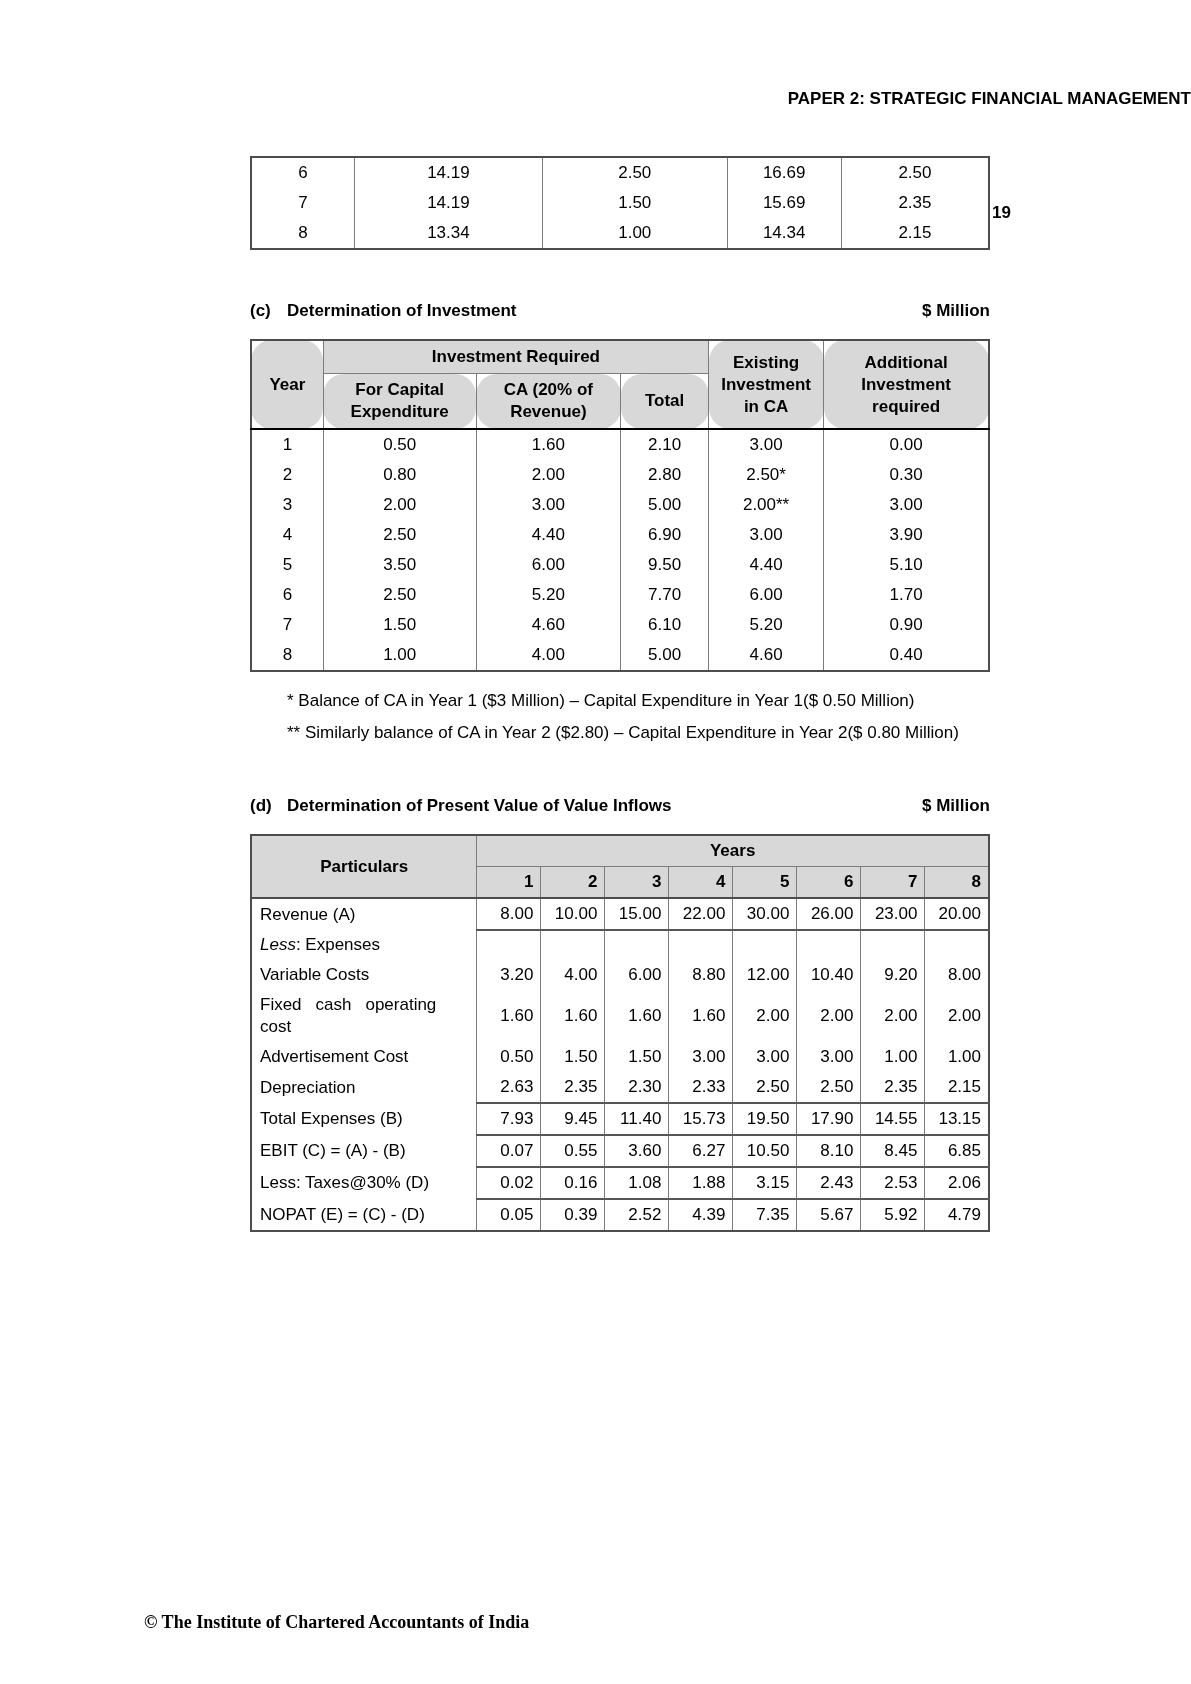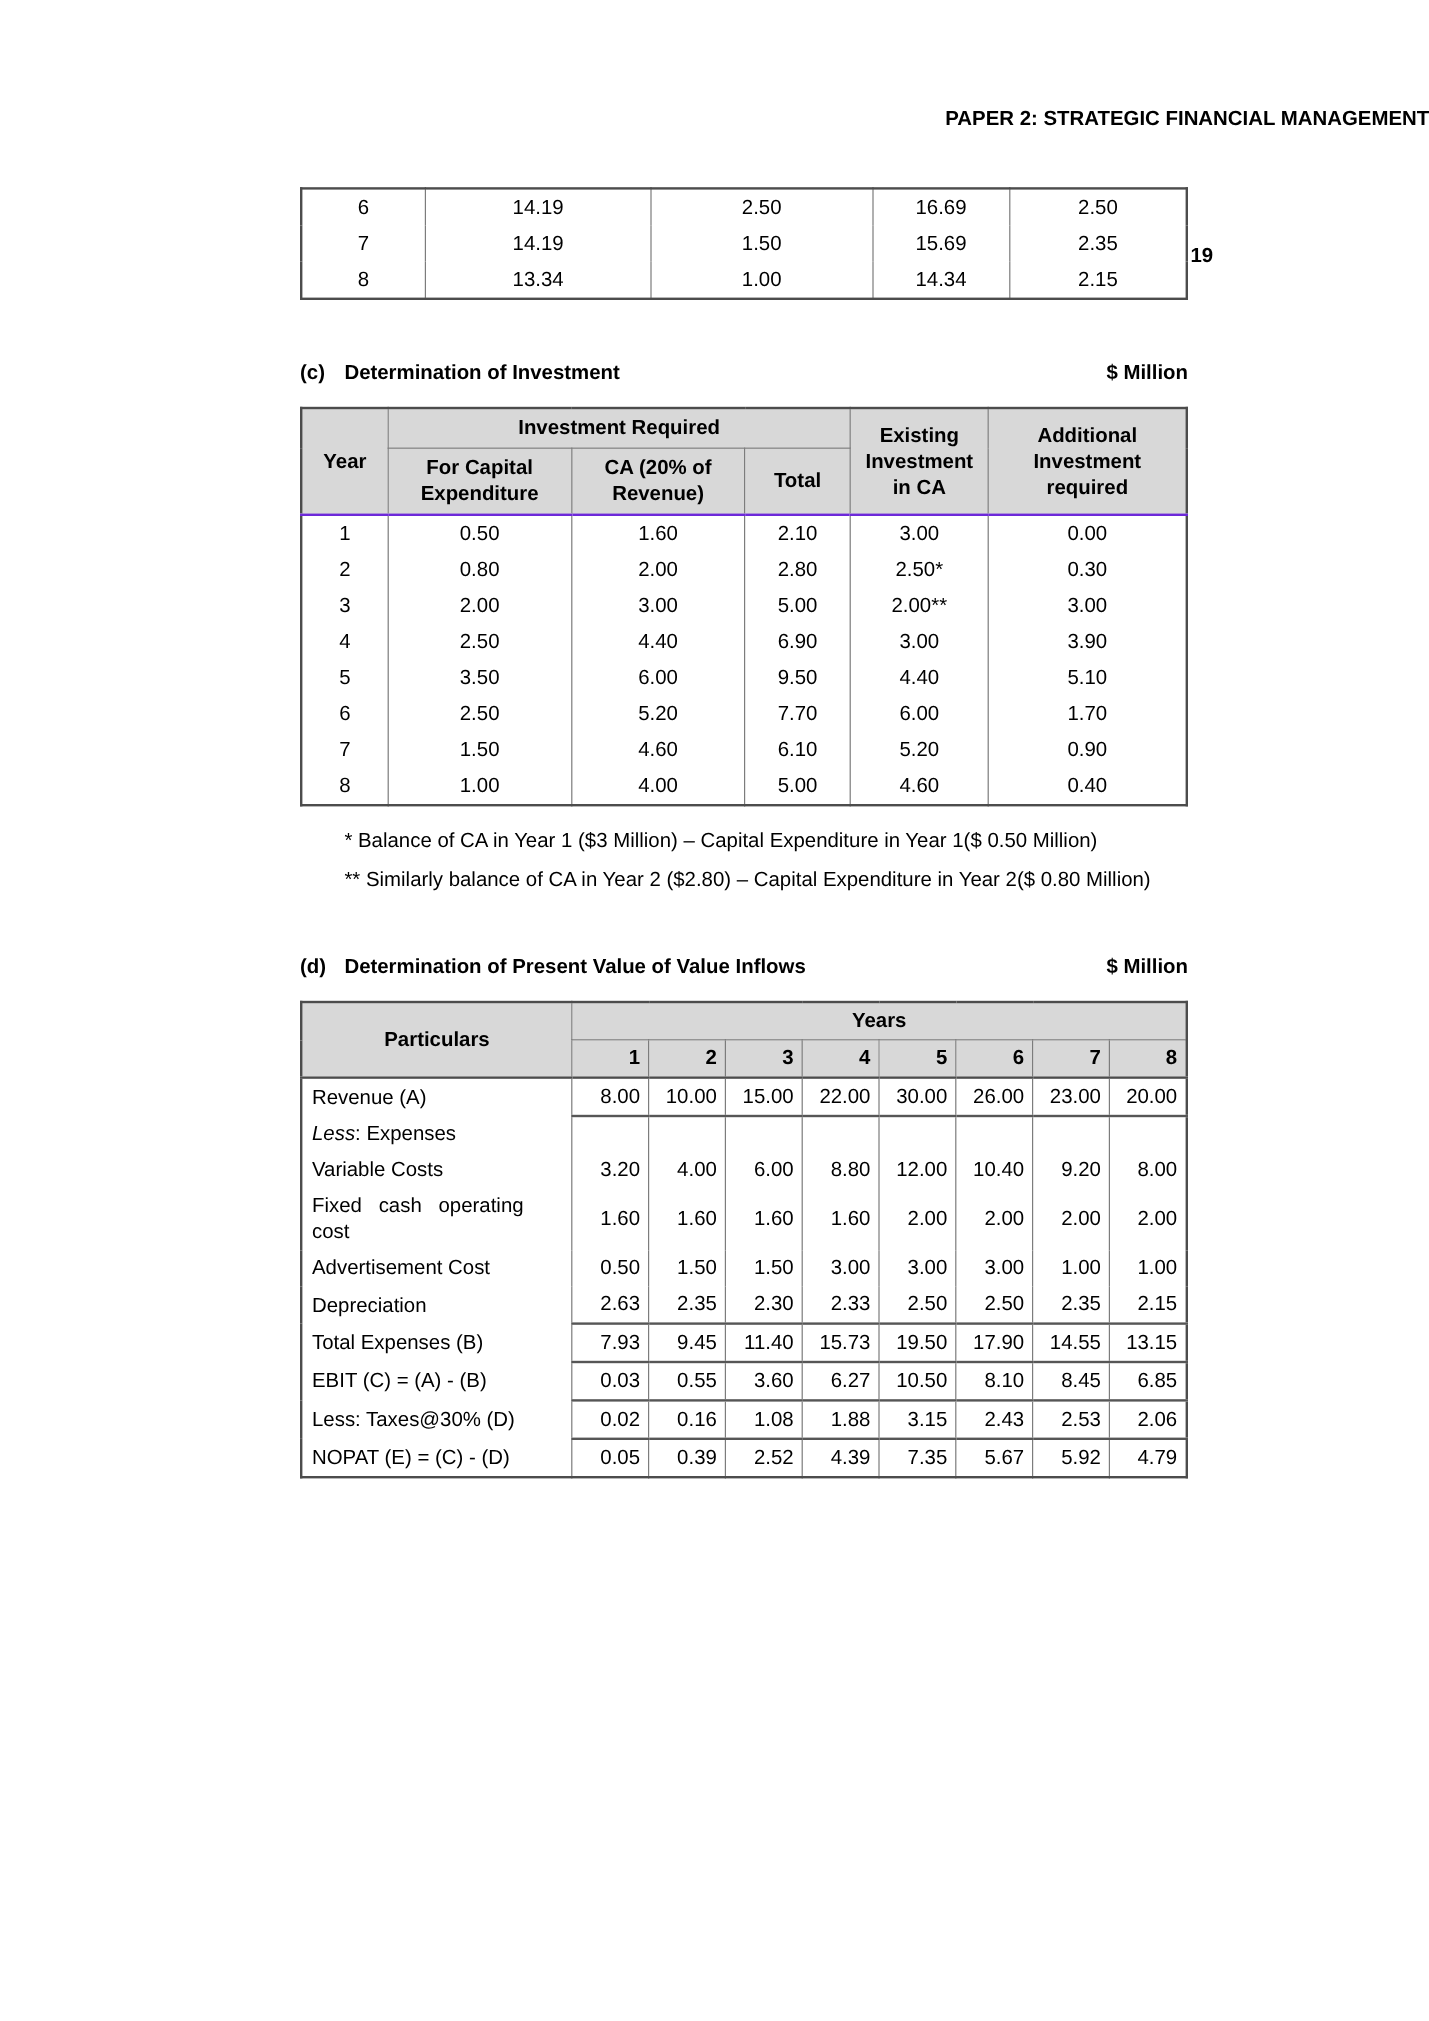--- a/index.html
+++ b/index.html
@@ -16,21 +16,21 @@
 
   
   table.t { border-collapse:collapse; width:100%; table-layout:fixed;
             font-size:17px; border:2px solid #4c4c4c; }
   table.t td, table.t th { line-height:22px; vertical-align:middle; overflow:hidden; }
 
   
   .grid td { border-left:1px solid #7c7c7c; text-align:center; padding:4px 4px; }
   .grid thead th { border:1px solid #7c7c7c; background:var(--hdr-bg,#d8d8d8);
                    text-align:center; padding:5px 4px; font-weight:bold; }
-  .grid thead tr:last-child th, .grid thead th[rowspan] { border-bottom:2px solid #6d28d9; }
+  .grid thead tr:last-child th, .grid thead th[rowspan] { border-bottom:2px solid #000000;border-radius:21px; }
 
   .top-table { margin-top:46px; }
   .c-table  { margin-top:16px; }
 
   
   .sechead { display:flex; font-weight:bold; font-size:17px; line-height:24px; }
   .sec-c { margin-top:49px; }
   .sec-d { margin-top:48px; }
   .seclabel { width:37px; flex:none; }
   .secunit { margin-left:auto; }
@@ -308,21 +308,21 @@
             <td class="num">9.45</td>
             <td class="num">11.40</td>
             <td class="num">15.73</td>
             <td class="num">19.50</td>
             <td class="num">17.90</td>
             <td class="num">14.55</td>
             <td class="num">13.15</td>
           </tr>
         <tr class="hb">
           <td class="lbl">EBIT (C) = (A) - (B)</td>
-        <td class="num">0.03</td>
+        <td class="num">0.07</td>
             <td class="num">0.55</td>
             <td class="num">3.60</td>
             <td class="num">6.27</td>
             <td class="num">10.50</td>
             <td class="num">8.10</td>
             <td class="num">8.45</td>
             <td class="num">6.85</td>
           </tr>
         <tr class="hb">
           <td class="lbl">Less: Taxes@30% (D)</td>
@@ -344,13 +344,14 @@
             <td class="num">7.35</td>
             <td class="num">5.67</td>
             <td class="num">5.92</td>
             <td class="num">4.79</td>
           </tr>
       </tbody>
     </table>
 
   </div>
 
+  <div class="footer">© The Institute of Chartered Accountants of India</div>
 </div>
 
 </body></html>

